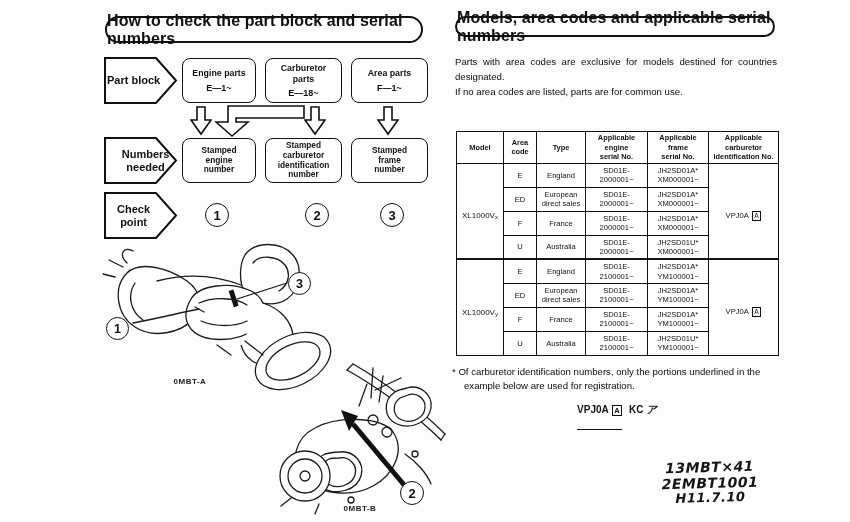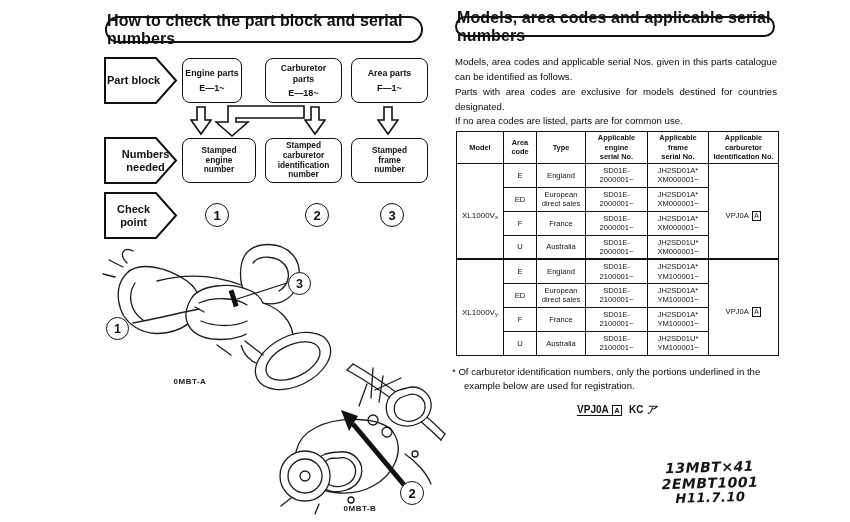--- a/index.html
+++ b/index.html
@@ -63,21 +63,21 @@
   }
   tr.group-start td { border-top:2px solid #111; }
   .model-sub { font-size:6px; position:relative; top:1px; }
   .boxed-letter { display:inline-block; border:1px solid #111; padding:0 1.5px; font-size:6.8px; line-height:1.2; margin-left:3px; }
 
   .footnote { font-size:9.6px; line-height:1.5; color:#0c0c0c; }
   .footnote .fn-body { display:inline; }
   .fn-wrap { padding-left:12px; text-indent:-12px; }
 
   .example-line { font-size:10px; font-weight:bold; text-align:center; }
-  .example-underline { border-bottom:1.6px solid #111; padding-bottom:0; }
+  .example-underline { border-bottom:1.6px solid #111; padding-bottom:14px; }
   .example-kana { font-style:italic; font-size:10.5px; }
 
   .handwriting {
     font-family:"DejaVu Sans", sans-serif; font-style:italic; font-weight:bold;
     font-size:14px; line-height:1.12; color:#141414; letter-spacing:0.5px;
     transform:rotate(-1.5deg); text-align:center;
   }
   .handwriting .hw3 { font-size:13px; }
 
   svg .ln { fill:none; stroke:#1c1c1c; stroke-width:1.3; stroke-linecap:round; stroke-linejoin:round; }
@@ -93,21 +93,21 @@
     <span>How to check the part block and serial numbers</span>
   </div>
 
   <div class="abs penta" style="left:104px; top:57px; width:74px; height:47px;">
     <svg width="74" height="47">
       <polygon points="1,1 52,1 72,23.5 52,46 1,46" fill="#fff" stroke="#111" stroke-width="2"></polygon>
     </svg>
     <div class="penta-label">Part block</div>
   </div>
 
-  <div class="abs flowbox" style="left:182px; top:58px; width:60px; height:45px;">
+  <div class="abs flowbox" style="left:182px; top:58px; width:74px; height:45px;">
     <div class="fb-name">Engine parts</div>
     <div class="fb-range">E—1~</div>
   </div>
   <div class="abs flowbox" style="left:265px; top:58px; width:77px; height:45px;">
     <div class="fb-name">Carburetor
 parts</div>
     <div class="fb-range">E—18~</div>
   </div>
   <div class="abs flowbox" style="left:351px; top:58px; width:77px; height:45px;">
     <div class="fb-name">Area parts</div>
@@ -219,21 +219,20 @@
   <div class="abs circ-num" style="left:400px; top:481px;">
     <span>2</span>
   </div>
   <div class="abs fig-label" style="left:325px; top:487px; width:70px;margin-top:17px;">0MBT-B</div>
 
   <div class="abs title-pill" style="left:455px; top:16px; width:320px; height:21px;">
     <span>Models, area codes and applicable serial numbers</span>
   </div>
 
   <div class="abs intro" style="left:455px; top:55px; width:322px;">
-    <p>Models, area codes and applicable serial Nos. given in this parts catalogue can be identified as follows.</p>
     <p>Parts with area codes are exclusive for models destined for countries designated.</p>
     <p>If no area codes are listed, parts are for common use.</p>
   </div>
 
   <table class="serials abs" style="left:456px; top:131px;">
     <colgroup>
       <col style="width:47px">
         <col style="width:33px">
         <col style="width:49px">
       <col style="width:62px">

